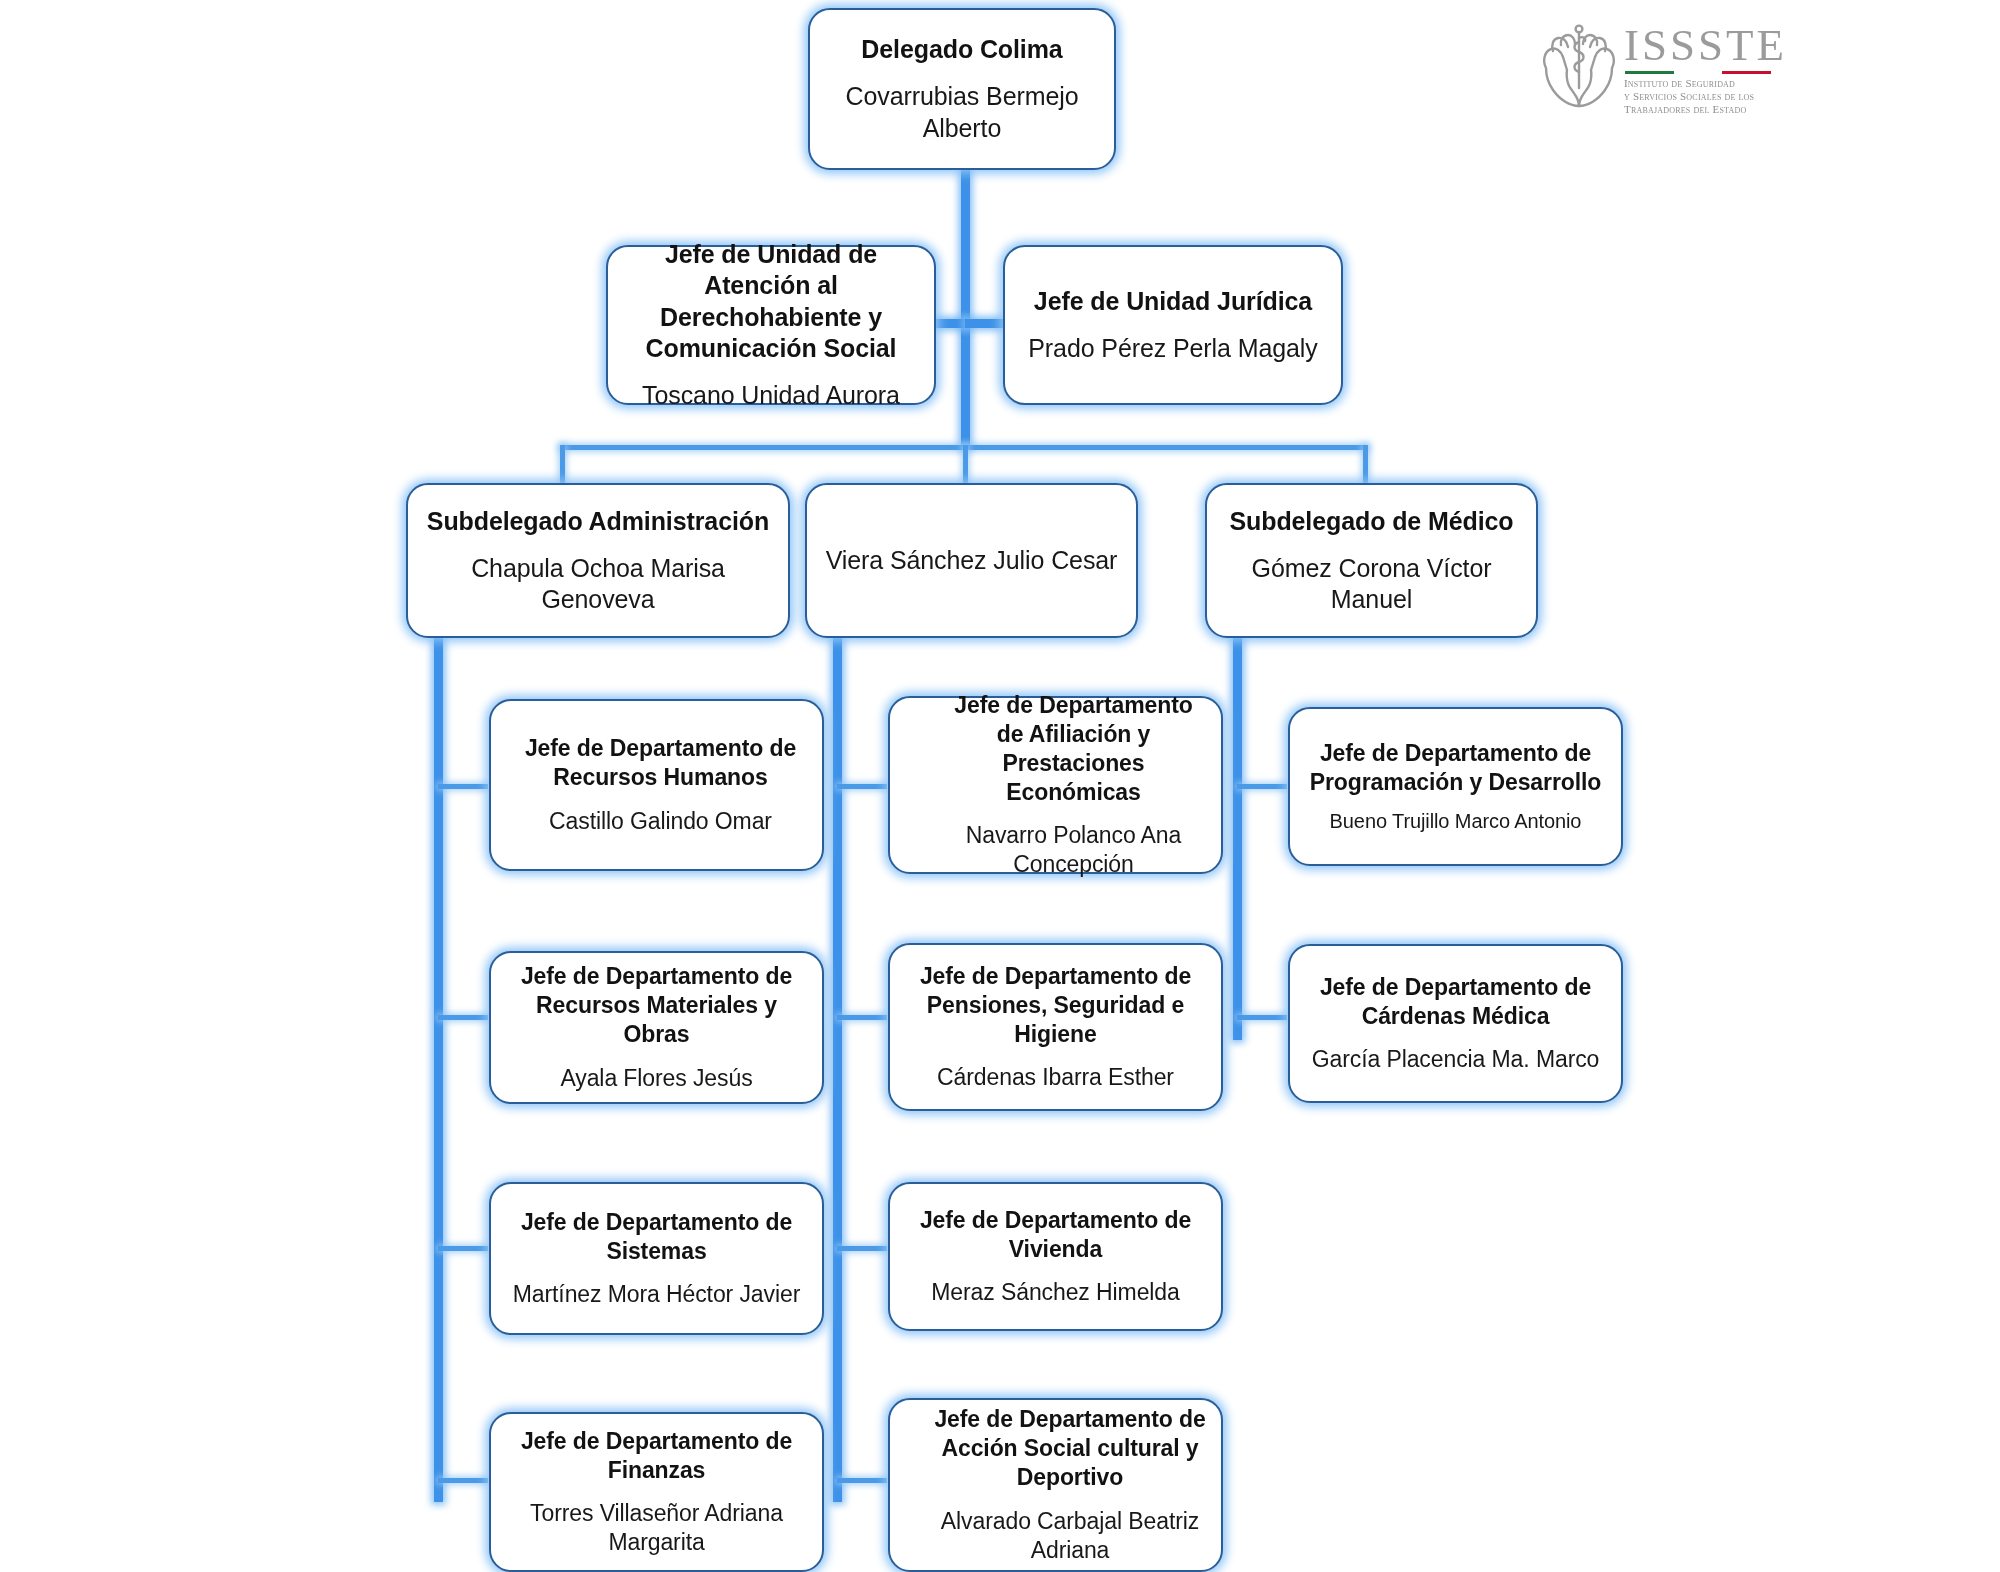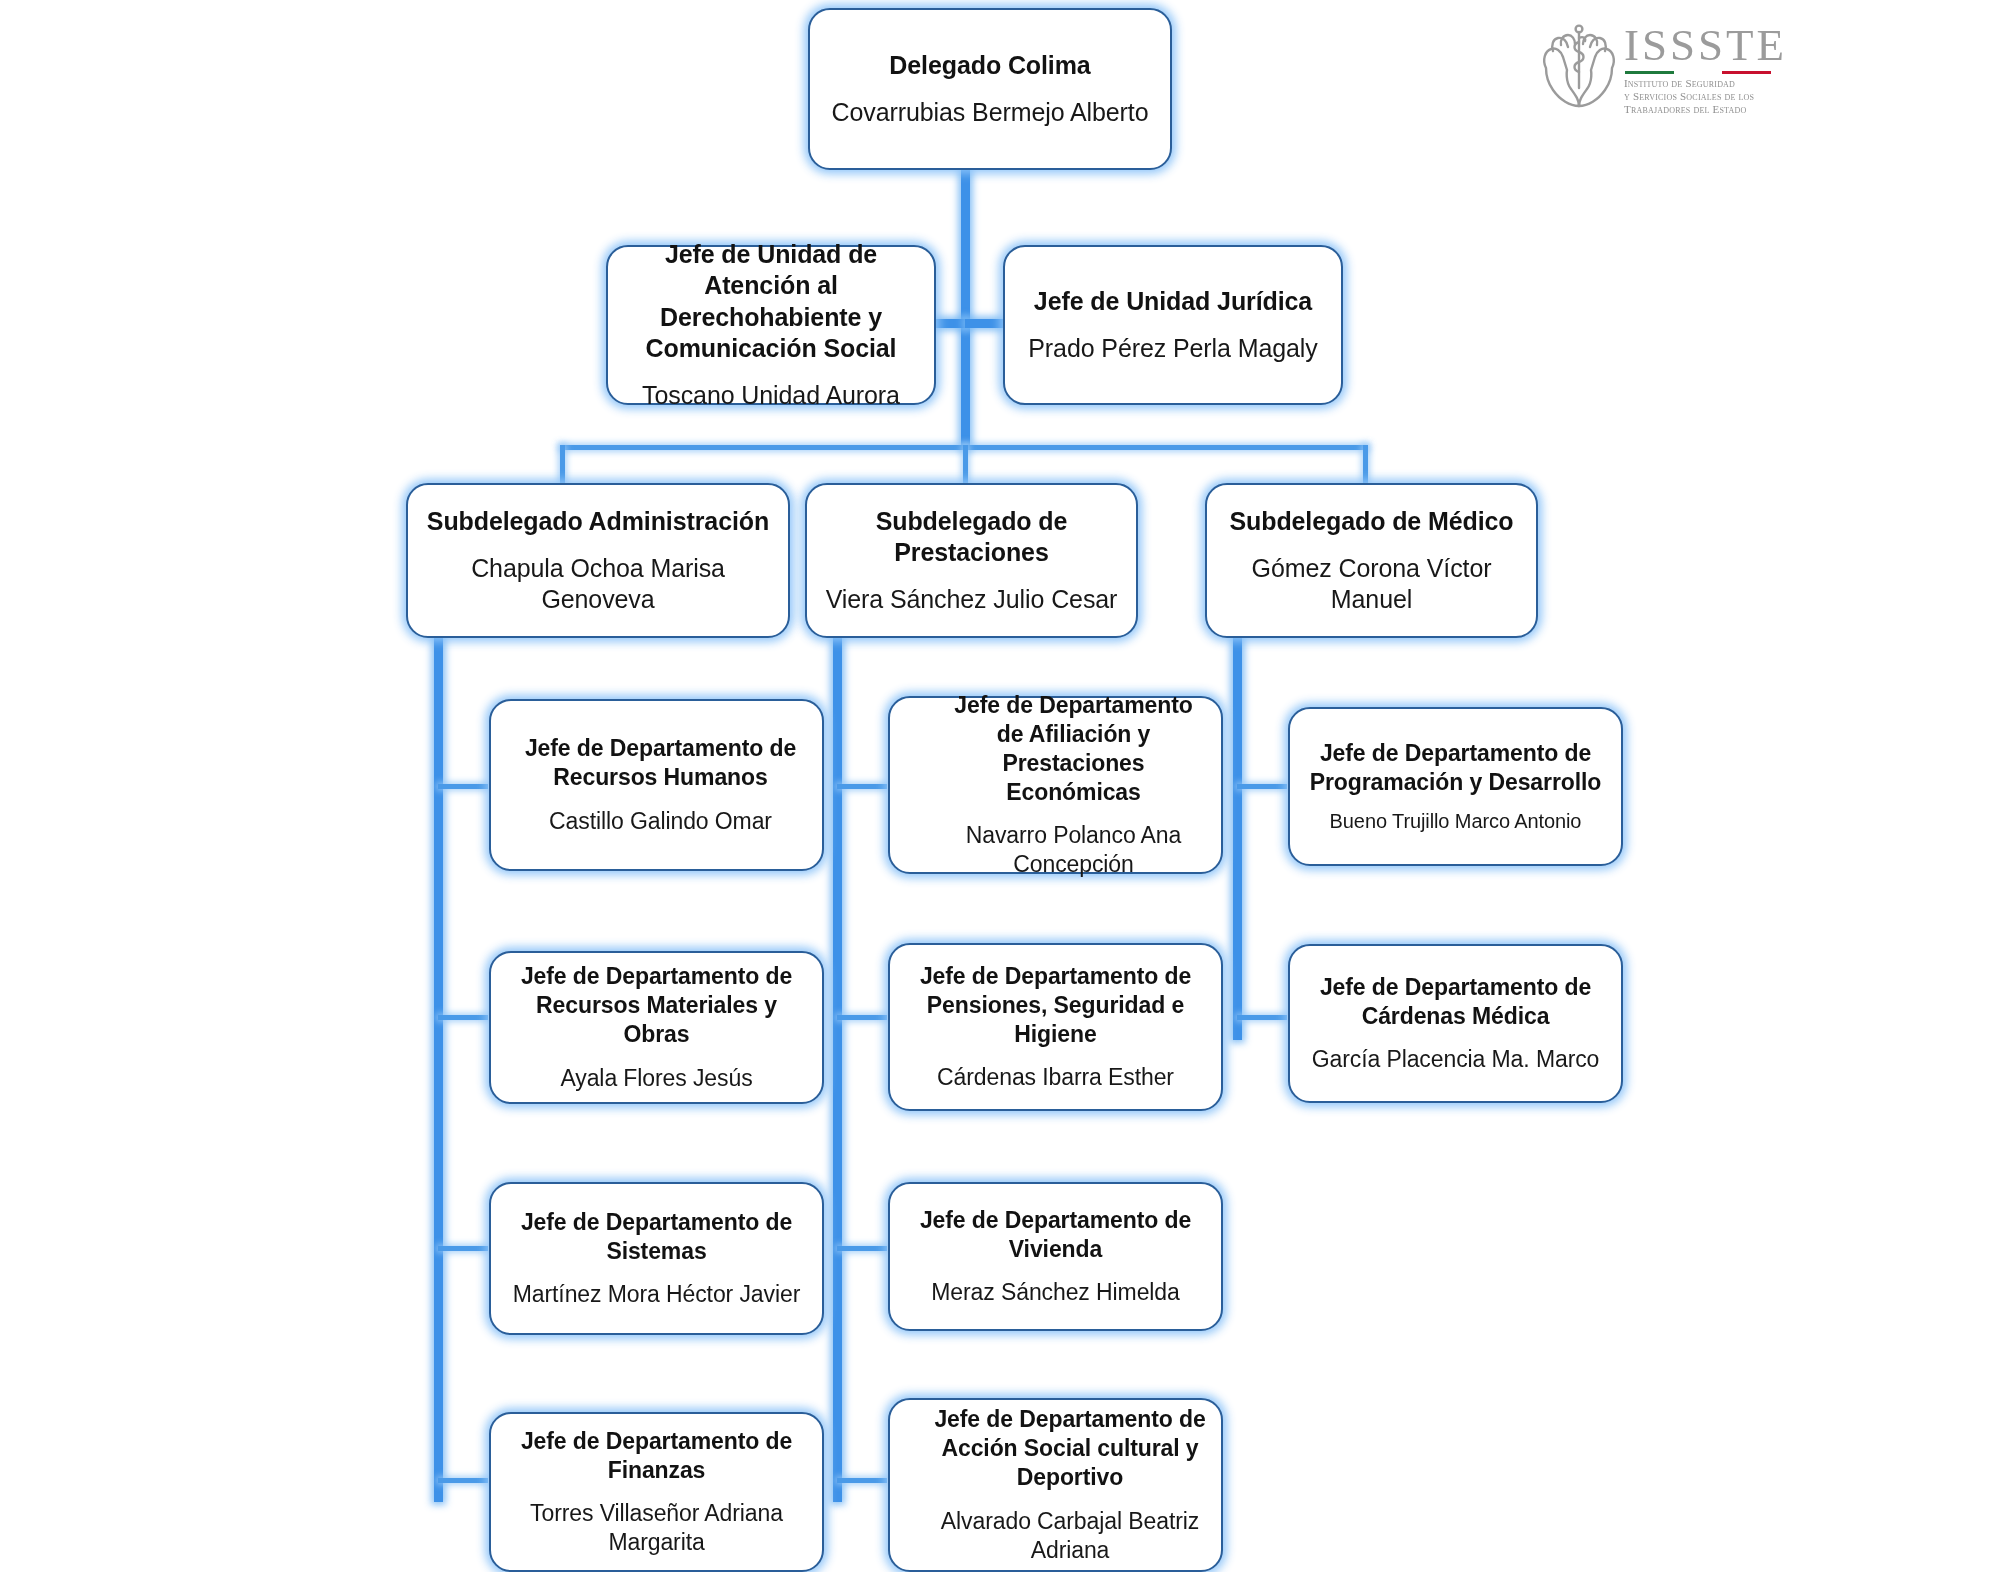--- a/index.html
+++ b/index.html
@@ -117,42 +117,41 @@
   <div class="conn glow" style="left:833px;top:630px;width:9px;height:872px;"></div>
   <div class="conn thin" style="left:837px;top:784px;width:50px;height:5px;"></div>
   <div class="conn thin" style="left:837px;top:1015px;width:50px;height:5px;"></div>
   <div class="conn thin" style="left:837px;top:1246px;width:50px;height:5px;"></div>
   <div class="conn thin" style="left:837px;top:1478px;width:50px;height:5px;"></div>
 
   <div class="conn glow" style="left:1233px;top:630px;width:9px;height:410px;"></div>
   <div class="conn thin" style="left:1237px;top:784px;width:50px;height:5px;"></div>
   <div class="conn thin" style="left:1237px;top:1015px;width:50px;height:5px;"></div>
 
-  <div class="node cond" style="left:808px;top:8px;width:364px;height:162px;">
+  <div class="node cond" style="left:808px;top:8px;width:308px;height:162px;">
     <div class="title">Delegado Colima</div>
     <div class="person">Covarrubias Bermejo Alberto</div>
   </div>
 
   <div class="node cond" style="left:606px;top:245px;width:330px;height:160px;">
     <div class="title">Jefe de Unidad de Atención al Derechohabiente y Comunicación Social</div>
     <div class="person">Toscano Unidad Aurora</div>
   </div>
 
   <div class="node cond" style="left:1003px;top:245px;width:340px;height:160px;">
     <div class="title">Jefe de Unidad Jurídica</div>
     <div class="person">Prado Pérez Perla Magaly</div>
   </div>
 
   <div class="node cond" style="left:406px;top:483px;width:384px;height:155px;">
     <div class="title">Subdelegado Administración</div>
     <div class="person">Chapula Ochoa Marisa Genoveva</div>
   </div>
 
   <div class="node cond" style="left:805px;top:483px;width:333px;height:155px;">
-    <div class="title">Subdelegado de Prestaciones</div>
     <div class="person">Viera Sánchez Julio Cesar</div>
   </div>
 
   <div class="node cond" style="left:1205px;top:483px;width:333px;height:155px;">
     <div class="title">Subdelegado de Médico</div>
     <div class="person">Gómez Corona Víctor Manuel</div>
   </div>
 
   <div class="node dept" style="left:489px;top:699px;width:335px;height:172px;padding-left:20px;">
     <div class="title">Jefe de Departamento de Recursos Humanos</div>

